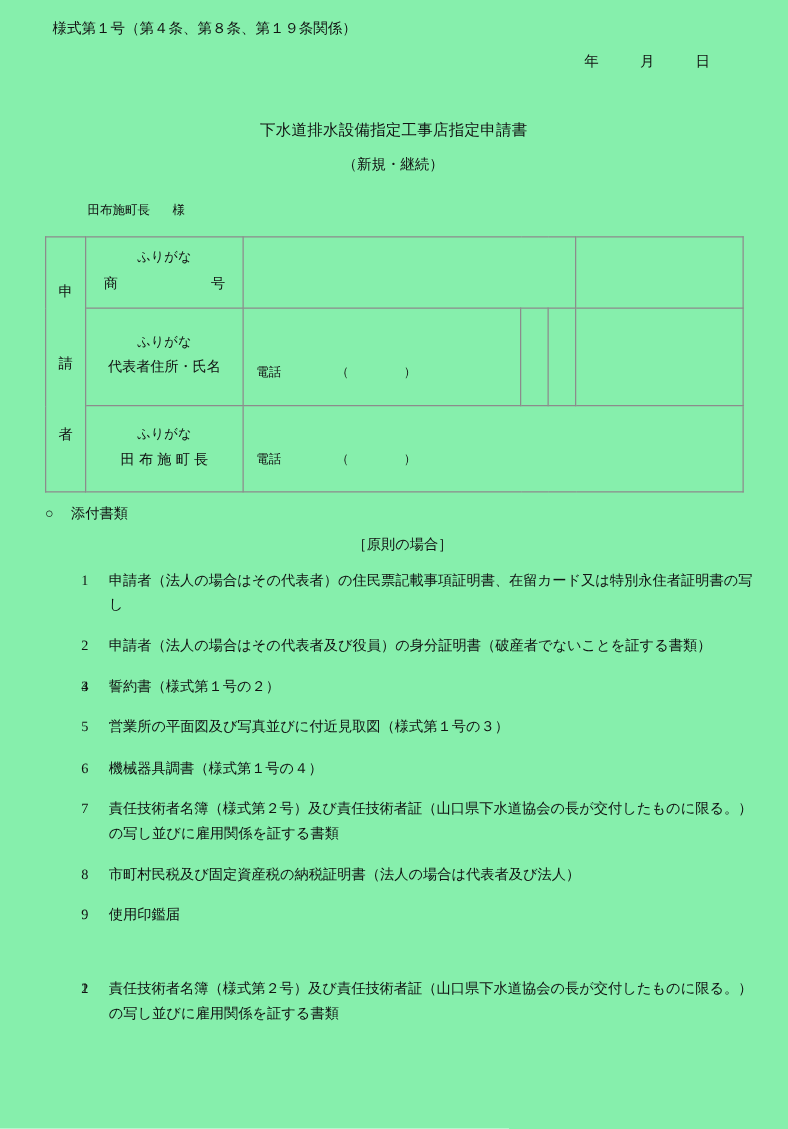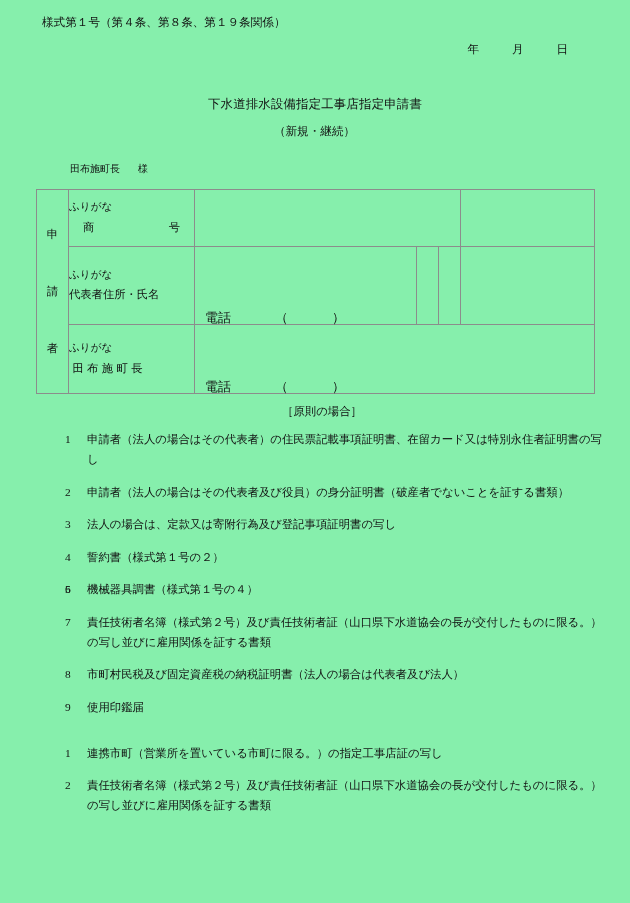--- a/index.html
+++ b/index.html
@@ -100,21 +100,21 @@
     flex-direction: column;
     justify-content: space-around;
     align-items: center;
     height: 199px;
     padding: 14px 0;
     box-sizing: border-box;
   }
   .side-stack span { display: block; line-height: 1; }
 
   .label-cell {
-    text-align: left;
+    text-align: center;
     padding: 6px 0 7px 0 !important;
   }
   .furi {
     display: block;
     font-size: 10.6px;
     margin-bottom: 9px;
   }
   .lbl {
     display: block;
     font-size: 11.3px;
@@ -130,22 +130,22 @@
     padding-left: 3.4px;
   }
 
   .value-cell {
     position: relative;
     padding: 0 !important;
   }
   .tel {
     position: absolute;
     left: 10px;
-    bottom: 0;
-    font-size: 13px;
+    bottom: 20px;
+    font-size: 10px;
     white-space: nowrap;
   }
   .tel .paren-open { margin-left: 44px; }
   .tel .paren-close { margin-left: 44px; }
 
   
   .attach {
     position: absolute;
     left: 36px;
     top: 406px;
@@ -255,38 +255,41 @@
           <span class="tel">
             <span>電話</span><span class="paren-open">（</span><span class="paren-close">）</span>
           </span>
         </td>
       </tr>
     </tbody>
   </table>
 
   <div class="attach">
 
+    <div class="att-head">
+      <span class="circ">○</span><span>添付書類</span>
+    </div>
 
     <div class="section-head">［原則の場合］</div>
 
     <ol class="att-list">
       <li><span class="num">1</span><span>申請者（法人の場合はその代表者）の住民票記載事項証明書、在留カード又は特別永住者証明書の写し</span></li>
       <li><span class="num">2</span><span>申請者（法人の場合はその代表者及び役員）の身分証明書（破産者でないことを証する書類）</span></li>
-      <li><span class="num">3</span><span>法人の場合は、定款又は寄附行為及び登記事項証明書の写し</span></li>
+      <li><span class="num">3</span></li>
       <li><span class="num">4</span><span>誓約書（様式第１号の２）</span></li>
-      <li><span class="num">5</span></li>
+      <li><span class="num">5</span><span>営業所の平面図及び写真並びに付近見取図（様式第１号の３）</span></li>
       <li><span class="num">6</span><span>機械器具調書（様式第１号の４）</span></li>
       <li><span class="num">7</span><span>責任技術者名簿（様式第２号）及び責任技術者証（山口県下水道協会の長が交付したものに限る。）の写し並びに雇用関係を証する書類</span></li>
       <li><span class="num">8</span><span>市町村民税及び固定資産税の納税証明書（法人の場合は代表者及び法人）</span></li>
       <li><span class="num">9</span><span>使用印鑑届</span></li>
     </ol>
 
     <div class="gap-block"></div>
 
 
     <ol class="att-list">
-      <li><span class="num">1</span><span>連携市町（営業所を置いている市町に限る。）の指定工事店証の写し</span></li>
+      <li><span class="num">1</span></li>
       <li><span class="num">2</span><span>責任技術者名簿（様式第２号）及び責任技術者証（山口県下水道協会の長が交付したものに限る。）の写し並びに雇用関係を証する書類</span></li>
     </ol>
 
   </div>
 
 </div>
 
 </body></html>

